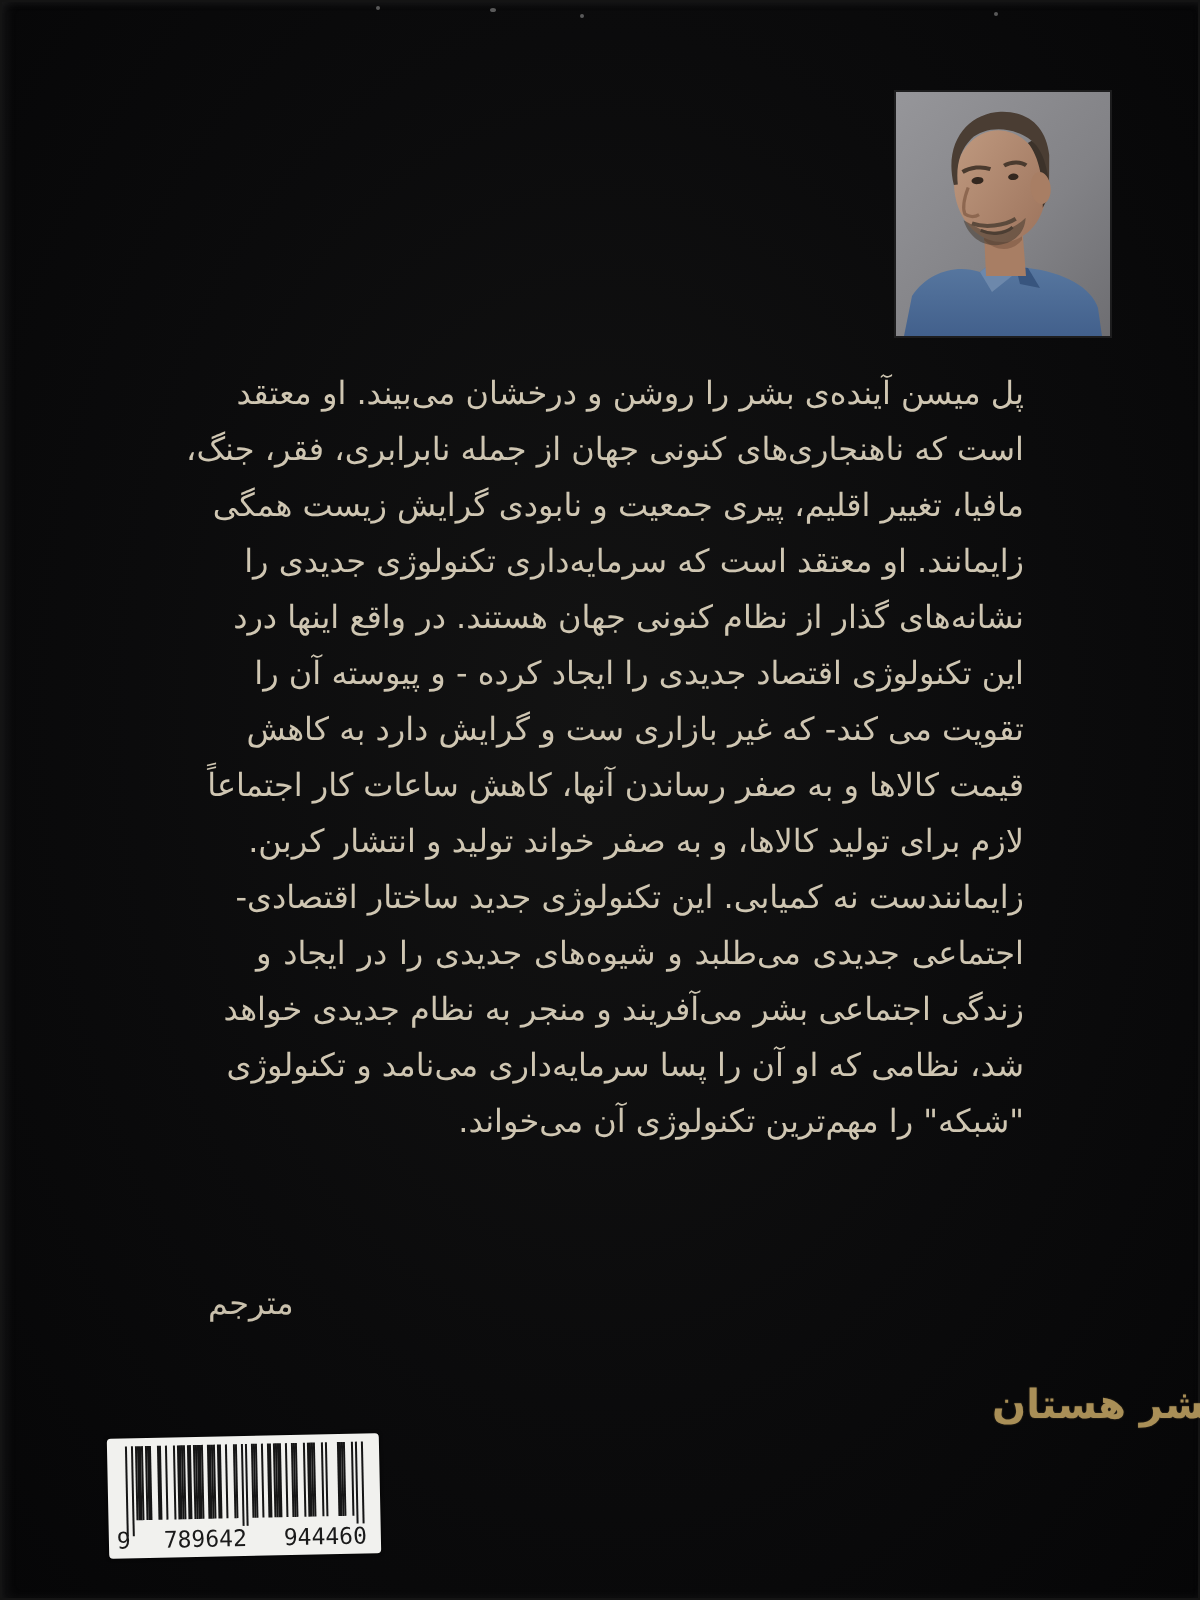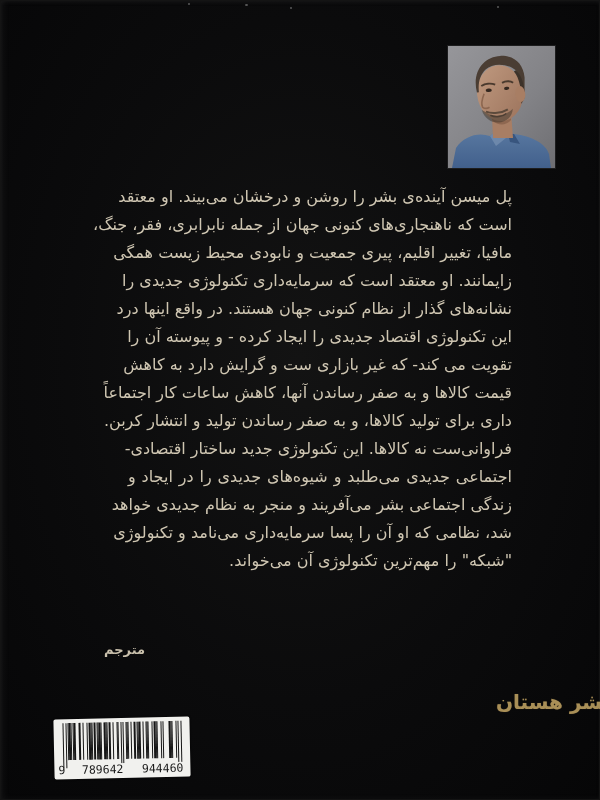--- a/index.html
+++ b/index.html
@@ -36,21 +36,21 @@
     overflow:visible;
     white-space:nowrap;
     margin-left:40px;
   }
   .synopsis .line.last{
     text-align:right;
     text-align-last:right;
   }
   .translator{
     position:absolute;left:104px;top:642px;
-    direction:rtl;color:#c9c0ac;font-size:13px;font-weight:bold;
+    direction:rtl;color:#c9c0ac;font-size:16px;
   }
   
   .barcode-box{
     position:absolute;left:54px;top:718px;width:136px;height:60px;
     background:#f1f1ee;border-radius:2px;
     transform:rotate(-1.2deg);
     box-shadow:0 0 2px rgba(0,0,0,.8);
   }
   .barcode-bars{
     position:absolute;left:9px;top:4px;width:119px;height:46px;
@@ -137,28 +137,28 @@
         <path d="M32 62 C34 72 42 77 50 76 C58 75 62 70 63 64 C56 70 44 71 38 66 Z" fill="rgba(70,58,48,.55)"></path>
         <path d="M36 64 C42 67 52 67 58 64" stroke="#5c4a3c" stroke-width="2" fill="none"></path>
         <path d="M40 68 C45 71 52 71 56 68" stroke="#4c3e33" stroke-width="1.5" fill="none"></path>
       </g>
     </svg>
   </div>
 
   <div class="synopsis">
     <div class="line">پل میسن آینده‌ی بشر را روشن و درخشان می‌بیند.  او معتقد</div>
     <div class="line">است که ناهنجاری‌های کنونی جهان از جمله نابرابری، فقر، جنگ،</div>
-    <div class="line">مافیا، تغییر اقلیم، پیری جمعیت و نابودی محیط زیست همگی</div>
+    <div class="line">مافیا، تغییر اقلیم، پیری جمعیت و نابودی گرایش زیست همگی</div>
     <div class="line">زایمانند. او معتقد است که سرمایه‌داری تکنولوژی جدیدی را</div>
     <div class="line">نشانه‌های گذار از نظام کنونی جهان هستند. در واقع اینها درد</div>
     <div class="line">این تکنولوژی اقتصاد جدیدی را ایجاد کرده - و پیوسته آن را</div>
     <div class="line">تقویت می کند- که غیر بازاری ست و گرایش دارد به کاهش</div>
     <div class="line">قیمت کالاها و به صفر رساندن آنها، کاهش ساعات کار اجتماعاً</div>
-    <div class="line">داری برای تولید کالاها، و به صفر رساندن تولید و انتشار کربن.</div>
-    <div class="line">فراوانی‌ست نه کالاها.  این تکنولوژی جدید ساختار اقتصادی-</div>
+    <div class="line">لازم برای تولید کالاها، و به صفر خواند تولید و انتشار کربن.</div>
+    <div class="line">زایمانند‌ست نه کمیابی.  این تکنولوژی جدید ساختار اقتصادی-</div>
     <div class="line">اجتماعی جدیدی می‌طلبد و شیوه‌های جدیدی را در ایجاد و</div>
     <div class="line">زندگی اجتماعی بشر می‌آفریند و منجر به نظام جدیدی خواهد</div>
     <div class="line">شد، نظامی که او آن را پسا سرمایه‌داری می‌نامد و تکنولوژی</div>
     <div class="line last">"شبکه" را مهم‌ترین تکنولوژی آن می‌خواند.</div>
   </div>
 
   <div class="translator">مترجم</div>
 
   <div class="barcode-box">
     <div class="barcode-bars">

